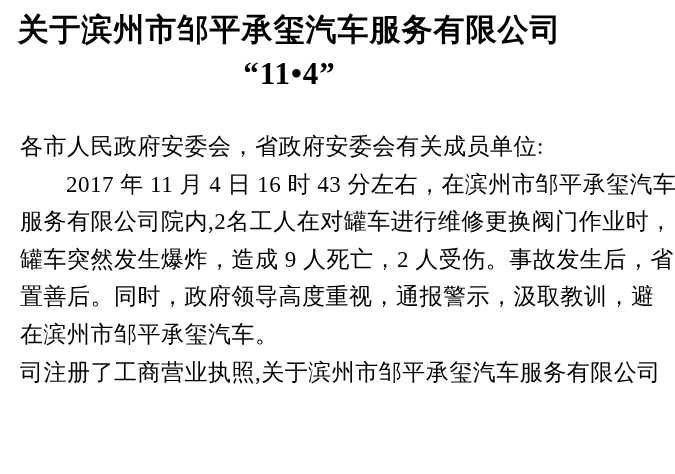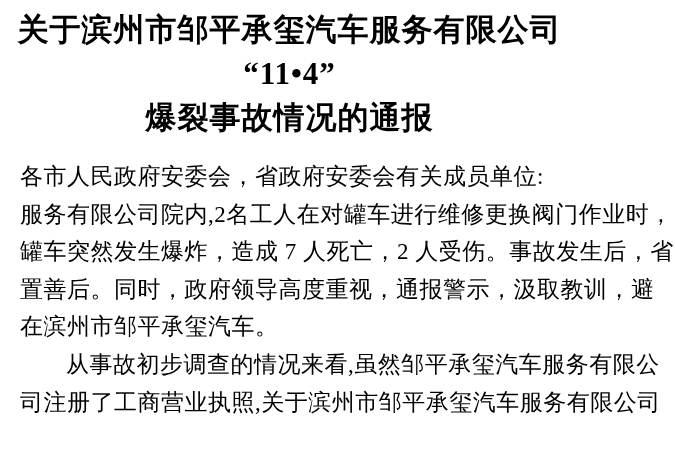--- a/index.html
+++ b/index.html
@@ -22,47 +22,46 @@
   .doc-title {
     margin: 0;
     padding-top: 8px;
     text-align: center;
     font-weight: bold;
     font-size: 31px;
     line-height: 44px;
     letter-spacing: 1px;
   }
   .doc-body {
-    margin-top: 18px;
+    margin-top: 32px;
     padding: 0 18px 0 20px;
     font-size: 23px;
     line-height: 37.6px;
     letter-spacing: 0.5px;
   }
   .line {
     white-space: nowrap;
   }
   .line.indent {
     text-indent: 2em;
   }
 </style>
 </head>
 <body>
 
 <div class="page">
 
   <h1 class="doc-title">
     <div>关于滨州市邹平承玺汽车服务有限公司“11•4”</div>
-    <div>爆裂事故情况的通报</div>
   </h1>
 
   <div class="doc-body">
     <div class="line">各市人民政府安委会，省政府安委会有关成员单位:</div>
 
+    <div class="line indent">2017 年 11 月 4 日 16 时 43 分左右，在滨州市邹平承玺汽车</div>
     <div class="line">服务有限公司院内,2名工人在对罐车进行维修更换阀门作业时，</div>
-    <div class="line">罐车突然发生爆炸，造成 7 人死亡，2 人受伤。事故发生后，省</div>
+    <div class="line">罐车突然发生爆炸，造成 9 人死亡，2 人受伤。事故发生后，省</div>
     <div class="line">置善后。同时，政府领导高度重视，通报警示，汲取教训，避</div>
     <div class="line">在滨州市邹平承玺汽车。</div>
-    <div class="line indent">从事故初步调查的情况来看,虽然邹平承玺汽车服务有限公</div>
     <div class="line">司注册了工商营业执照,关于滨州市邹平承玺汽车服务有限公司</div>
   </div>
 
 </div>
 
 </body></html>

